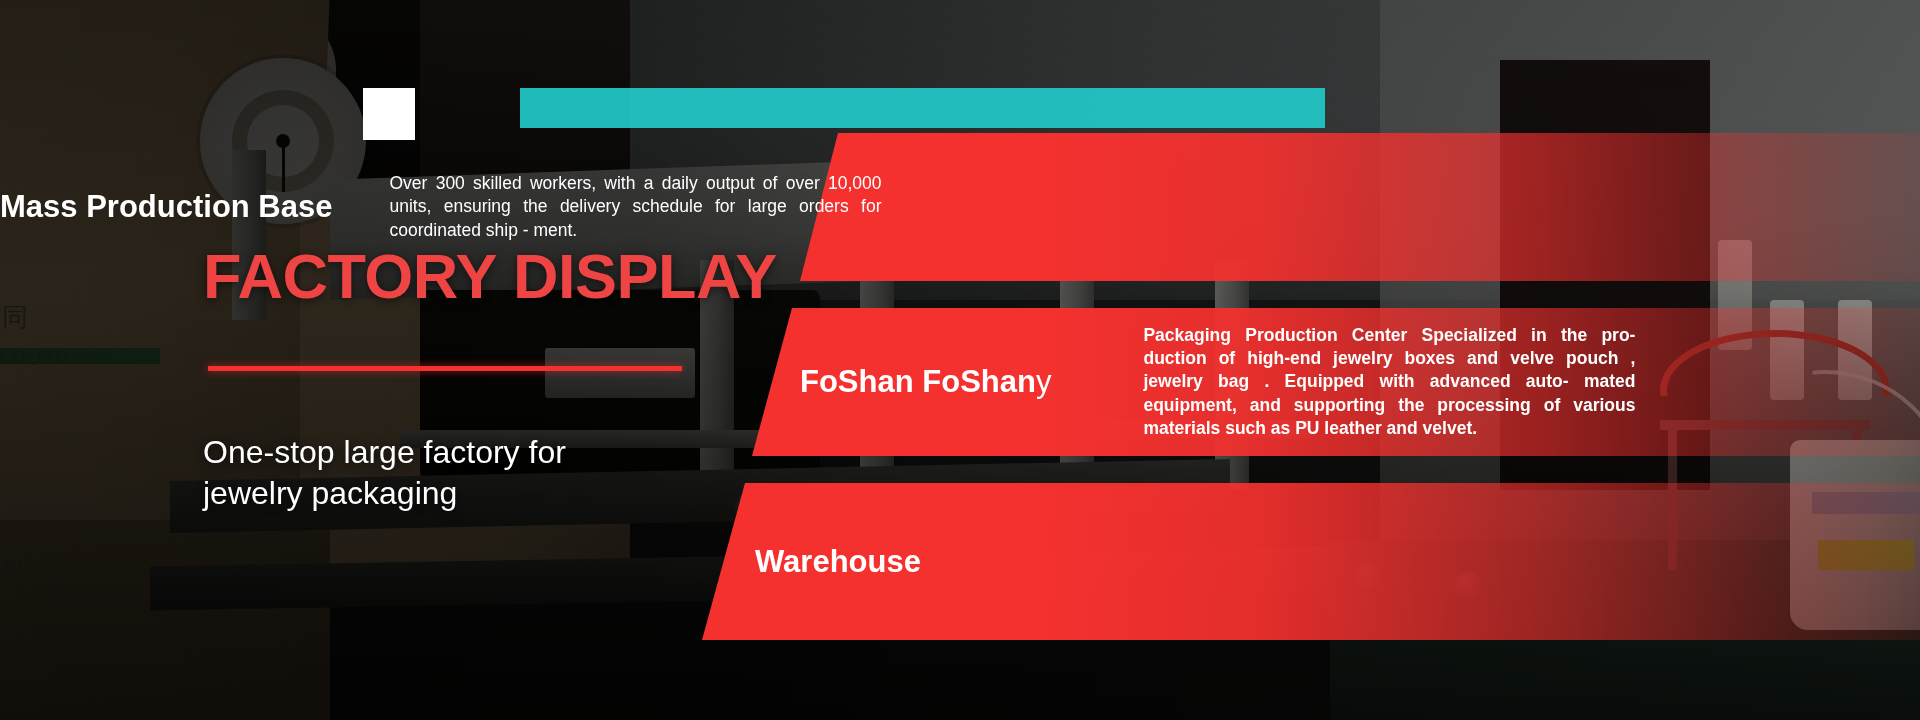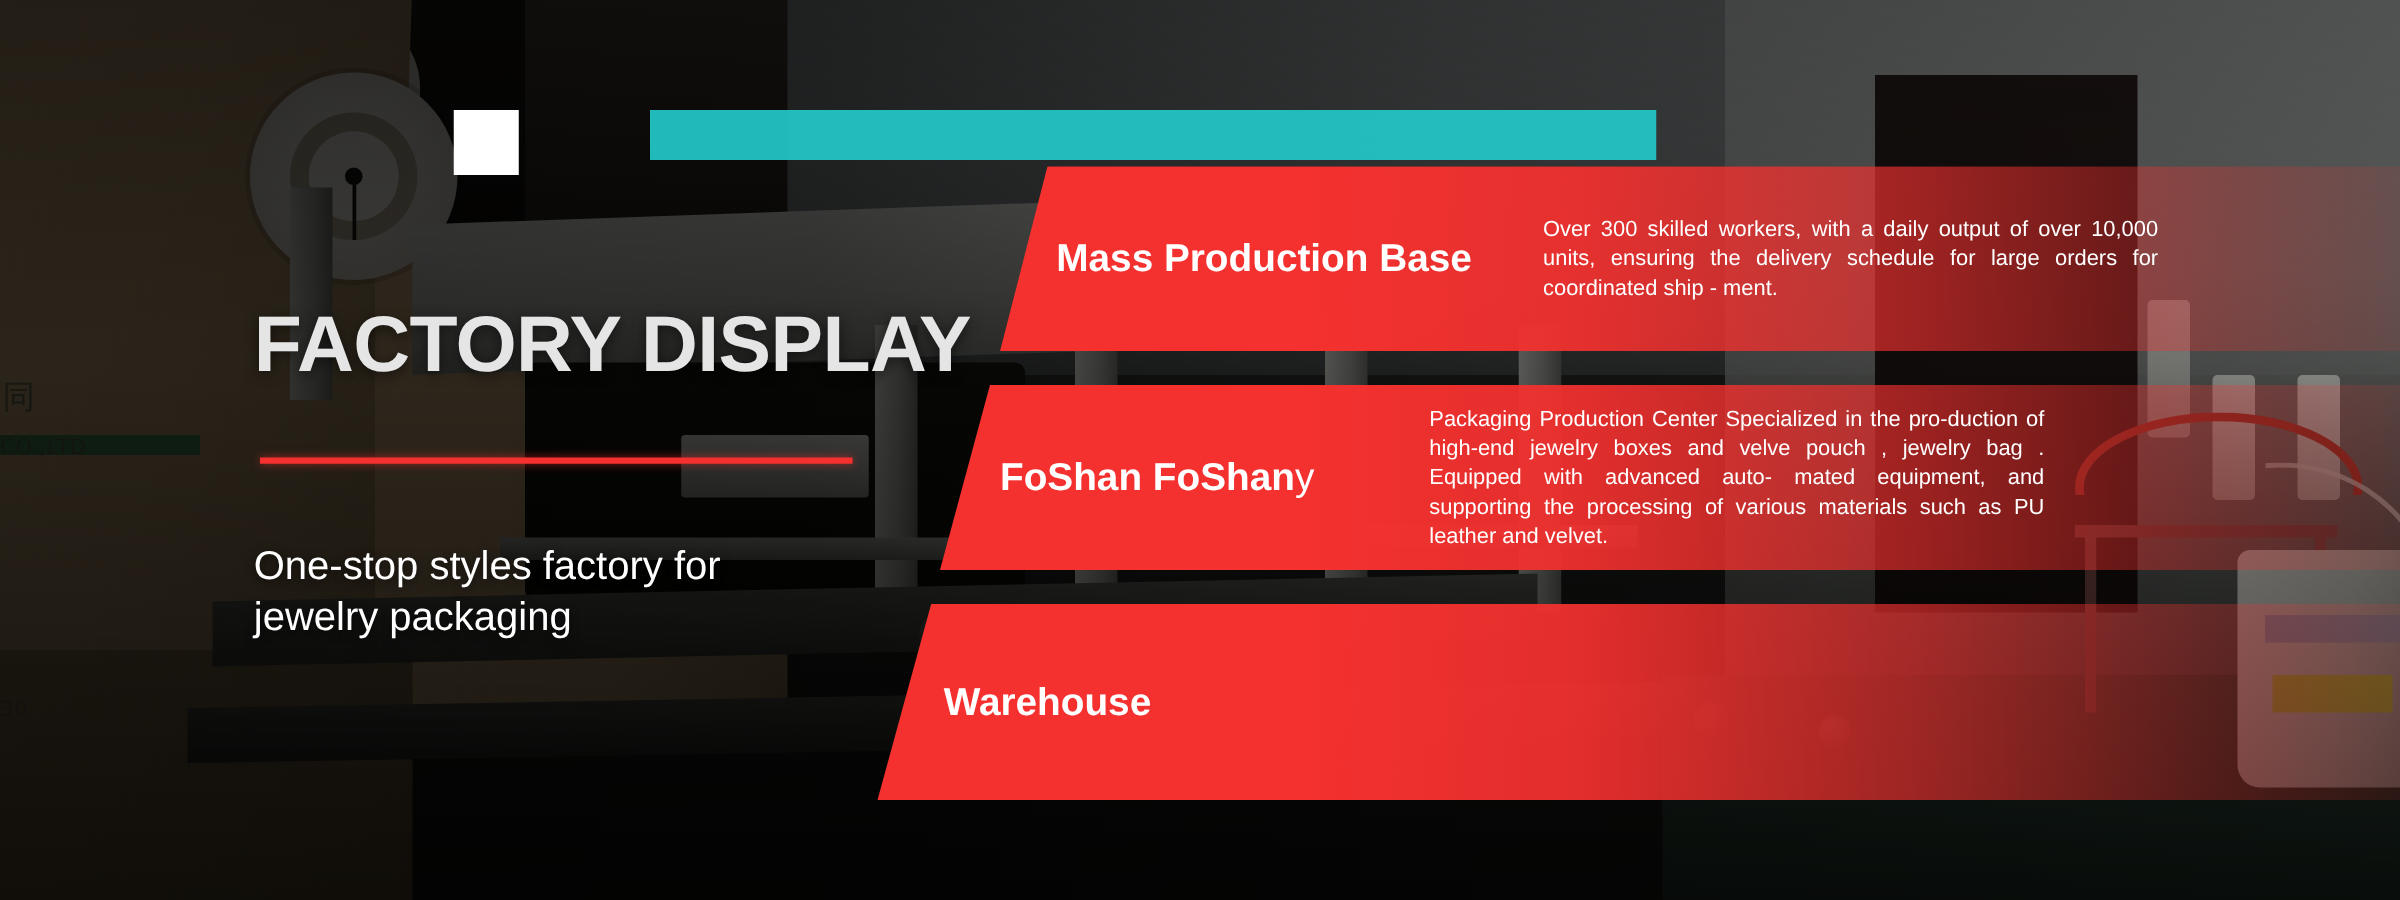--- a/index.html
+++ b/index.html
@@ -195,21 +195,21 @@
     background:#ffffff;
   }
   .teal-bar {
     position:absolute; left:520px; top:88px; width:805px; height:40px;
     background:#23c6c6;
     opacity:.94;
   }
 
   .main-title {
     position:absolute; left:203px; top:245px;
-    font-size:63px; font-weight:700; color:#e5e5e5;
+    font-size:63px; font-weight:700; color:#ef4444;
     letter-spacing:-0.5px; line-height:1;
     text-shadow:0 2px 10px rgba(0,0,0,.55);
     white-space:nowrap;
   }
 
   .red-rule {
     position:absolute; left:208px; top:366px; width:474px; height:5px;
     background:#f4312f;
     box-shadow:0 0 8px rgba(244,49,47,.6);
   }
@@ -253,24 +253,24 @@
   .panel-heading {
     color:#ffffff; font-weight:700; font-size:31px;
     white-space:nowrap; flex:0 0 auto;
   }
   .panel-heading .soft { font-weight:400; }
   .panel-body {
     color:#ffffff; font-size:17.5px; line-height:1.33;
     text-align:justify; flex:0 0 auto;
   }
 
-  .p1-head { margin-left:845px; }
+  .p1-head { }
   .p1-body { margin-left:57px; width:492px; }
   .p2-head { margin-left:800px; }
-  .p2-body { margin-left:92px; width:492px; text-align:justify; }
+  .p2-body { margin-left:92px; width:492px; text-align:justify;font-weight:bold; }
   .p3-head { margin-left:755px; }
   .p3-body { margin-left:148px; width:492px; text-align:justify; }
 </style>
 </head>
 <body>
 
 <div id="banner">
 
   <div class="photo">
     <div class="bg-base"></div>
@@ -329,21 +329,21 @@
     <div class="bucket-lbl"></div>
 
     <div class="bg-dark"></div>
     <div class="bg-dark2"></div>
   </div>
 
   <div class="left-block">
     <div class="white-square"></div>
     <div class="main-title">FACTORY DISPLAY</div>
     <div class="red-rule"></div>
-    <div class="subtitle">One-stop styles factory for jewelry packaging</div>
+    <div class="subtitle">One-stop large factory for jewelry packaging</div>
   </div>
 
   <div class="teal-bar"></div>
 
   <div class="panel panel-1">
     <div class="panel-bg"></div>
     <div class="panel-inner">
       <div class="panel-heading p1-head"><span>Mass Production Base</span><span class="soft"></span></div>
       <div class="panel-body p1-body">Over 300 skilled workers, with a daily output of over 10,000 units, ensuring the delivery schedule for large orders for coordinated ship - ment.</div>
     </div>

